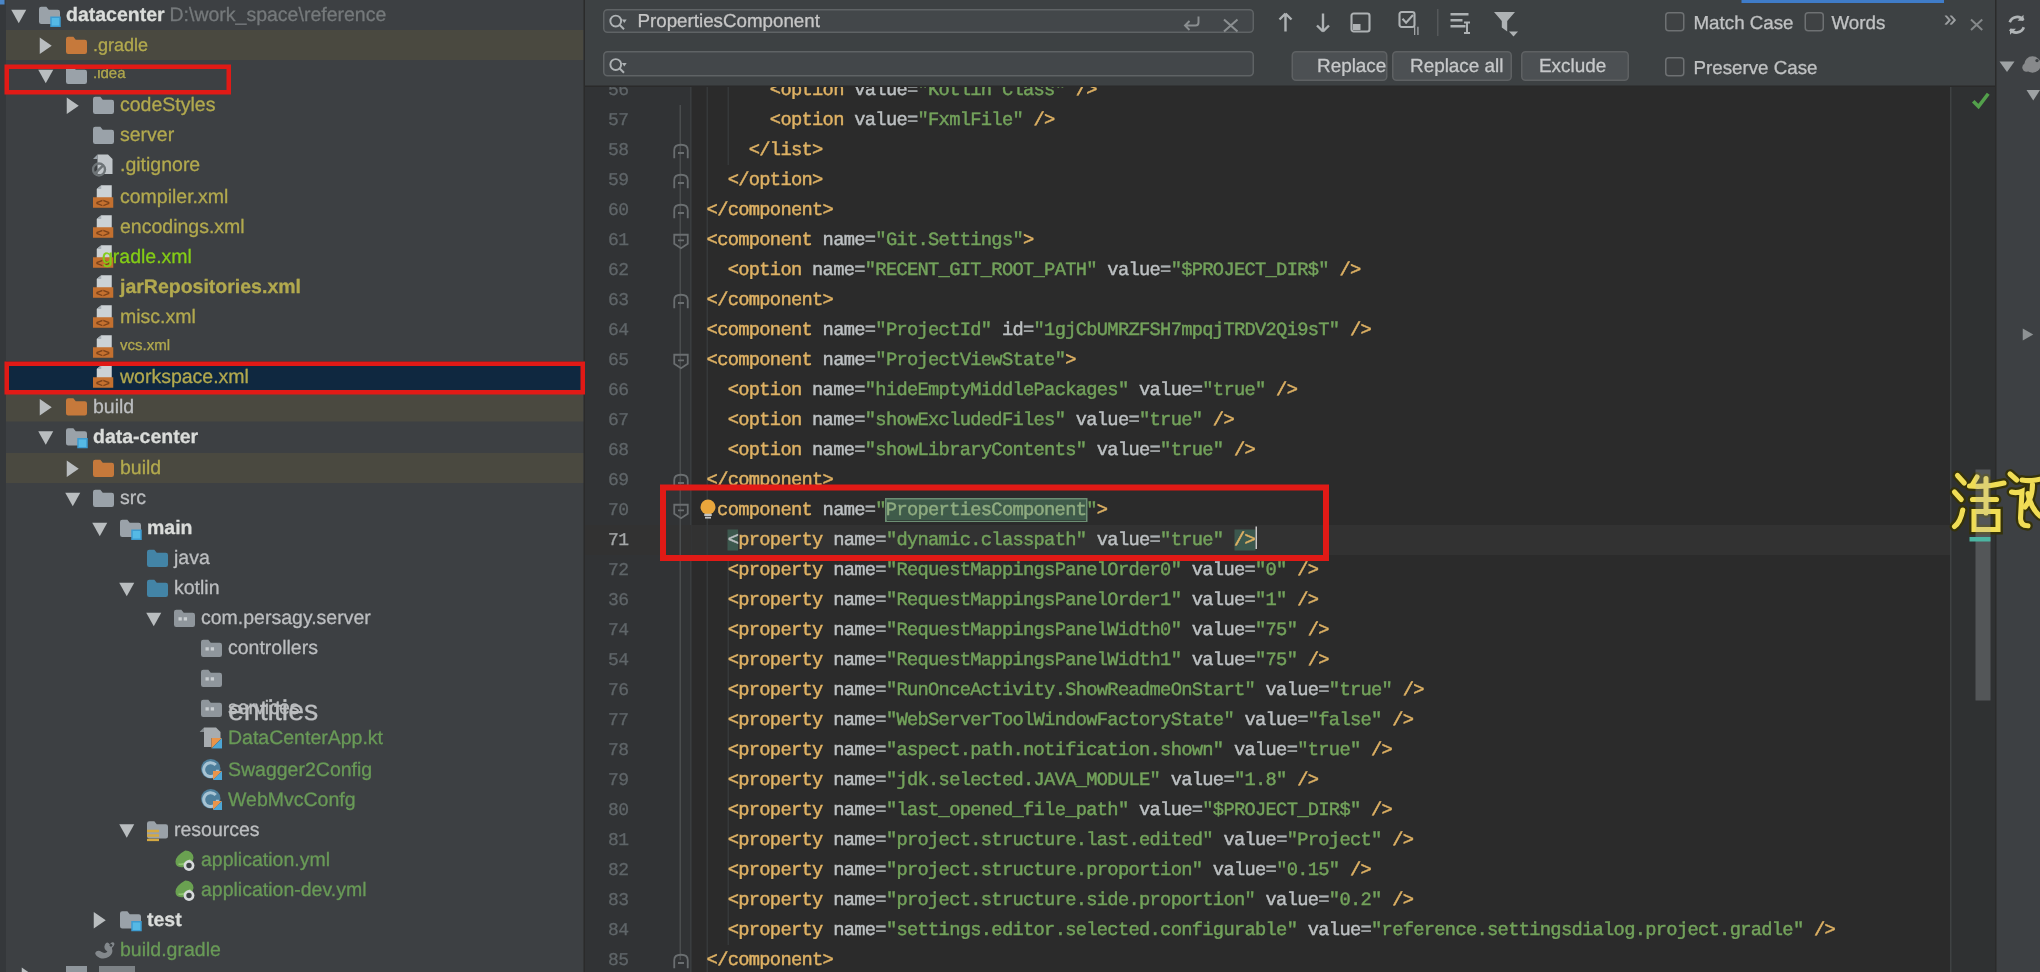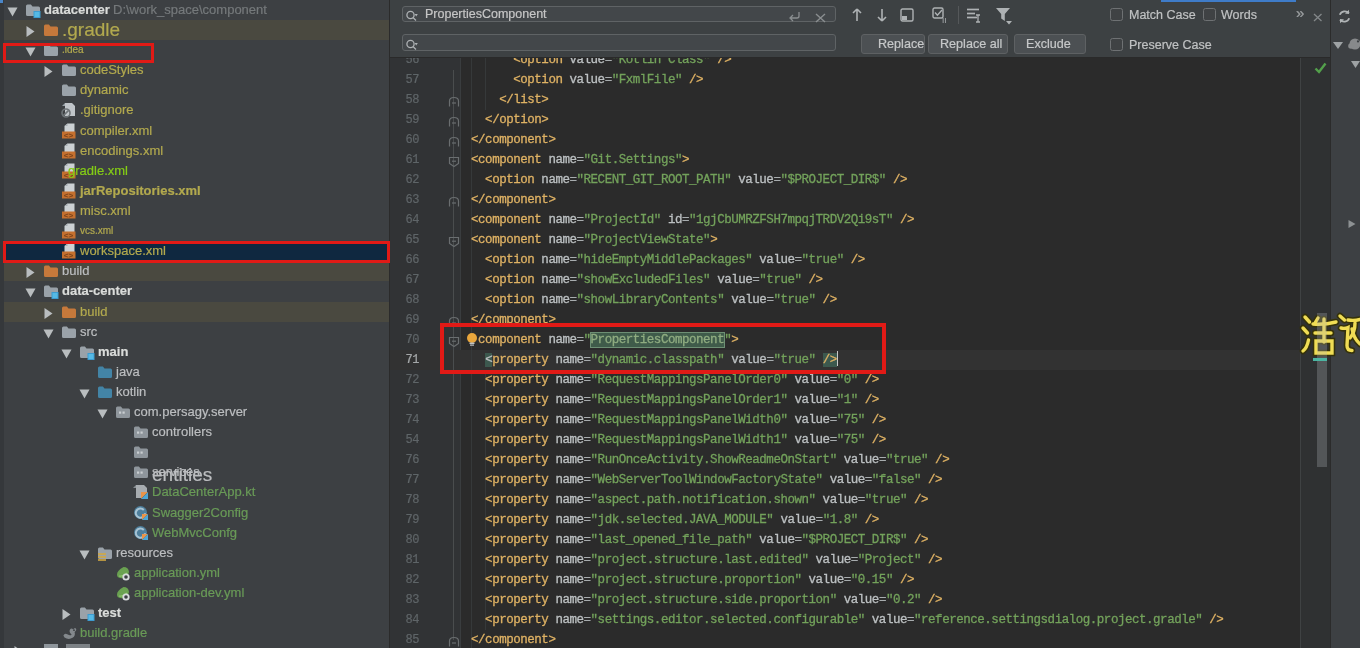--- a/index.html
+++ b/index.html
@@ -67,21 +67,21 @@
 <div class="ln" style="top:190px">63</div>
 <div class="ln" style="top:210px">64</div>
 <div class="ln" style="top:230px">65</div>
 <div class="ln" style="top:250px">66</div>
 <div class="ln" style="top:270px">67</div>
 <div class="ln" style="top:290px">68</div>
 <div class="ln" style="top:310px">69</div>
 <div class="ln" style="top:330px">70</div>
 <div class="ln cur" style="top:350px">71</div>
 <div class="ln" style="top:370px">72</div>
-<div class="ln" style="top:390px">73</div>
+<div class="ln" style="top:390px">36</div>
 <div class="ln" style="top:410px">74</div>
 <div class="ln" style="top:430px">54</div>
 <div class="ln" style="top:450px">76</div>
 <div class="ln" style="top:470px">77</div>
 <div class="ln" style="top:490px">78</div>
 <div class="ln" style="top:510px">79</div>
 <div class="ln" style="top:530px">80</div>
 <div class="ln" style="top:550px">81</div>
 <div class="ln" style="top:570px">82</div>
 <div class="ln" style="top:590px">83</div>
@@ -229,47 +229,47 @@
 <div id="tree">
 <div style="position:absolute;left:7px;top:4px"><svg width="11" height="13">
         <path d="M0.5 2.5 L10.5 2.5 L5.5 11.5 z" fill="#b9bdbf"></path>
       </svg></div>
 <div style="position:absolute;left:25px;top:2px"><svg width="16" height="16">
         <path d="M1 4 q0-1.5 1.5-1.5 h3.4 l1.6 2 h6 q1.5 0 1.5 1.5 v6.5 q0 1.5 -1.5 1.5 h-11 q-1.5 0-1.5-1.5 z" fill="#9aa2a9"></path>
         <rect x="8.5" y="9" width="7" height="7" fill="#3d9bd0"></rect>
         <rect x="9.5" y="10" width="5" height="5" fill="#55b9e5"></rect>
       </svg></div>
 <div style="position:absolute;left:44px;top:2px;font-weight:bold;color:#dadcda;font-size:13px;line-height:16px;white-space:pre">datacenter</div>
-<div style="position:absolute;left:113px;top:2px;color:#75797b;font-size:13px">D:\work_space\component</div>
+<div style="position:absolute;left:113px;top:2px;color:#75797b;font-size:13px">D:\work_space\reference</div>
 <div class="rbg" style="top:20px;background:#4a4940"></div>
 <div style="position:absolute;left:25px;top:24px"><svg width="11" height="13">
         <path d="M1.5 1 L9.5 6.5 L1.5 12 z" fill="#b9bdbf"></path>
       </svg></div>
 <div style="position:absolute;left:43px;top:22px"><svg width="16" height="16">
         <path d="M1 4 q0-1.5 1.5-1.5 h3.4 l1.6 2 h6 q1.5 0 1.5 1.5 v6.5 q0 1.5 -1.5 1.5 h-11 q-1.5 0-1.5-1.5 z" fill="#c6793b"></path>
       </svg></div>
-<div style="position:absolute;left:62px;top:22px;font-weight:normal;color:#b2a94e;font-size:19px;line-height:16px;white-space:pre">.gradle</div>
+<div style="position:absolute;left:62px;top:22px;font-weight:normal;color:#b2a94e;font-size:12px;line-height:16px;white-space:pre">.gradle</div>
 <div style="position:absolute;left:25px;top:44px"><svg width="11" height="13">
         <path d="M0.5 2.5 L10.5 2.5 L5.5 11.5 z" fill="#b9bdbf"></path>
       </svg></div>
 <div style="position:absolute;left:43px;top:42px"><svg width="16" height="16">
         <path d="M1 4 q0-1.5 1.5-1.5 h3.4 l1.6 2 h6 q1.5 0 1.5 1.5 v6.5 q0 1.5 -1.5 1.5 h-11 q-1.5 0-1.5-1.5 z" fill="#9aa2a9"></path>
       </svg></div>
 <div style="position:absolute;left:62px;top:42px;font-weight:normal;color:#b2a94e;font-size:10px;line-height:16px;white-space:pre">.idea</div>
 <div style="position:absolute;left:43px;top:64px"><svg width="11" height="13">
         <path d="M1.5 1 L9.5 6.5 L1.5 12 z" fill="#b9bdbf"></path>
       </svg></div>
 <div style="position:absolute;left:61px;top:62px"><svg width="16" height="16">
         <path d="M1 4 q0-1.5 1.5-1.5 h3.4 l1.6 2 h6 q1.5 0 1.5 1.5 v6.5 q0 1.5 -1.5 1.5 h-11 q-1.5 0-1.5-1.5 z" fill="#9aa2a9"></path>
       </svg></div>
 <div style="position:absolute;left:80px;top:62px;font-weight:normal;color:#b2a94e;font-size:13px;line-height:16px;white-space:pre">codeStyles</div>
 <div style="position:absolute;left:61px;top:82px"><svg width="16" height="16">
         <path d="M1 4 q0-1.5 1.5-1.5 h3.4 l1.6 2 h6 q1.5 0 1.5 1.5 v6.5 q0 1.5 -1.5 1.5 h-11 q-1.5 0-1.5-1.5 z" fill="#9aa2a9"></path>
       </svg></div>
-<div style="position:absolute;left:80px;top:82px;font-weight:normal;color:#b2a94e;font-size:13px;line-height:16px;white-space:pre">dynamic</div>
+<div style="position:absolute;left:80px;top:82px;font-weight:normal;color:#b2a94e;font-size:13px;line-height:16px;white-space:pre">server</div>
 <div style="position:absolute;left:61px;top:102px"><svg width="16" height="16">
         <path d="M4 1 h7 l3 3 v10 h-10 z" fill="#c0c5c9"></path>
         <path d="M4 1 l0 3 h-3 z" fill="#9aa2a9"></path>
         <circle cx="5" cy="11" r="4" fill="none" stroke="#6e7477" stroke-width="1.6"></circle>
         <path d="M2.4 13.6 L7.6 8.4" stroke="#6e7477" stroke-width="1.6"></path>
       </svg></div>
 <div style="position:absolute;left:80px;top:102px;font-weight:normal;color:#b2a94e;font-size:13px;line-height:16px;white-space:pre">.gitignore</div>
 <div style="position:absolute;left:61px;top:123px"><svg width="16" height="16">
         <path d="M3.5 3 l3-2.5 h7 v10 h-10 z" fill="#ccd1d4"></path>
         <path d="M6.5 0.5 v2.5 h-3 z" fill="#a5adb2"></path>

